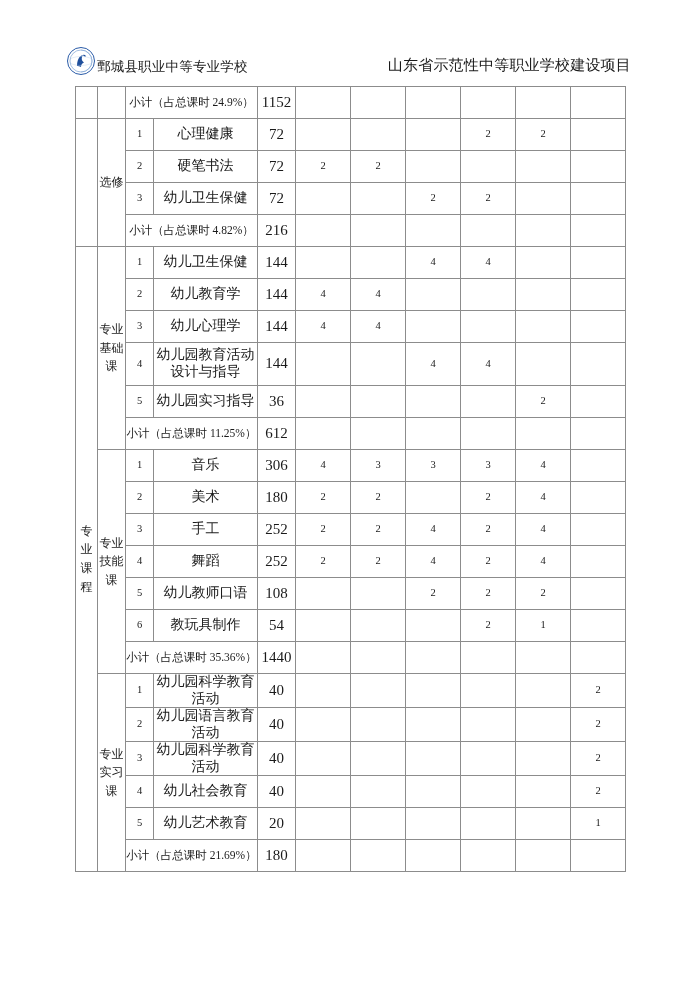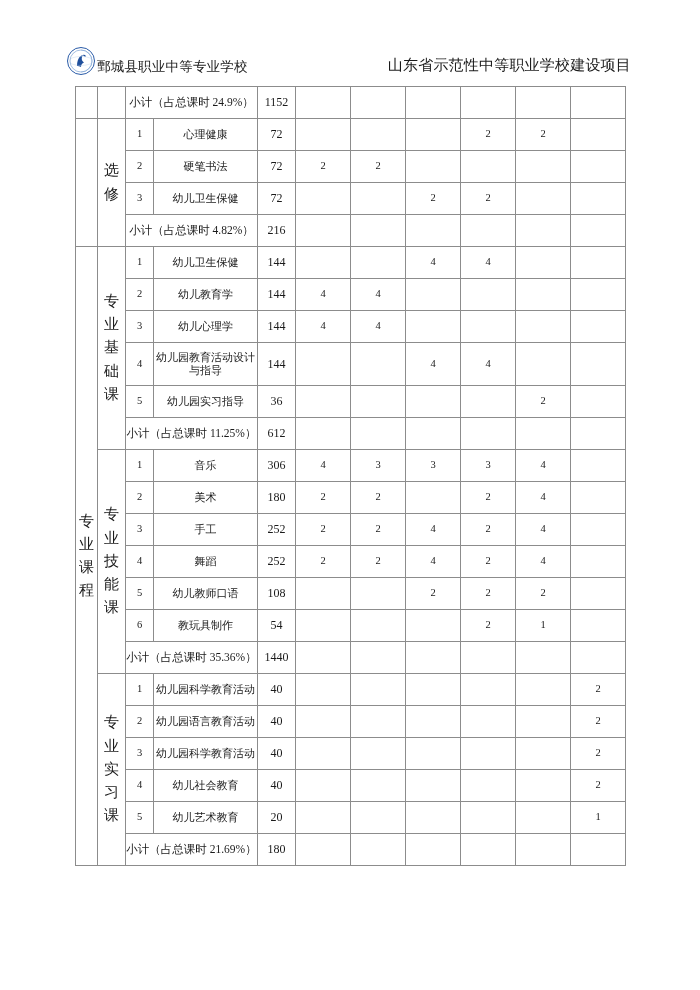--- a/index.html
+++ b/index.html
@@ -108,32 +108,32 @@
     font-size: 11.5px;
     letter-spacing: 0;
     padding: 2px 0;
   }
   .vtext {
     display: block;
     width: 100%;
     text-align: center;
     line-height: 1.55;
     word-break: break-all;
-    font-size: 15px;
+    font-size: 12px;
   }
   td.idx {
     font-size: 10.5px;
   }
   td.cname {
-    font-size: 11px;
+    font-size: 14px;
     padding: 4px 3px;
     line-height: 1.25;
   }
   td.hours {
-    font-size: 12px;
+    font-size: 15px;
   }
   td.sem {
     font-size: 10.5px;
   }
   td.subtotal {
     font-size: 11.5px;
     padding: 4px 2px;
     text-align: center;
   }
   td.blank { }

